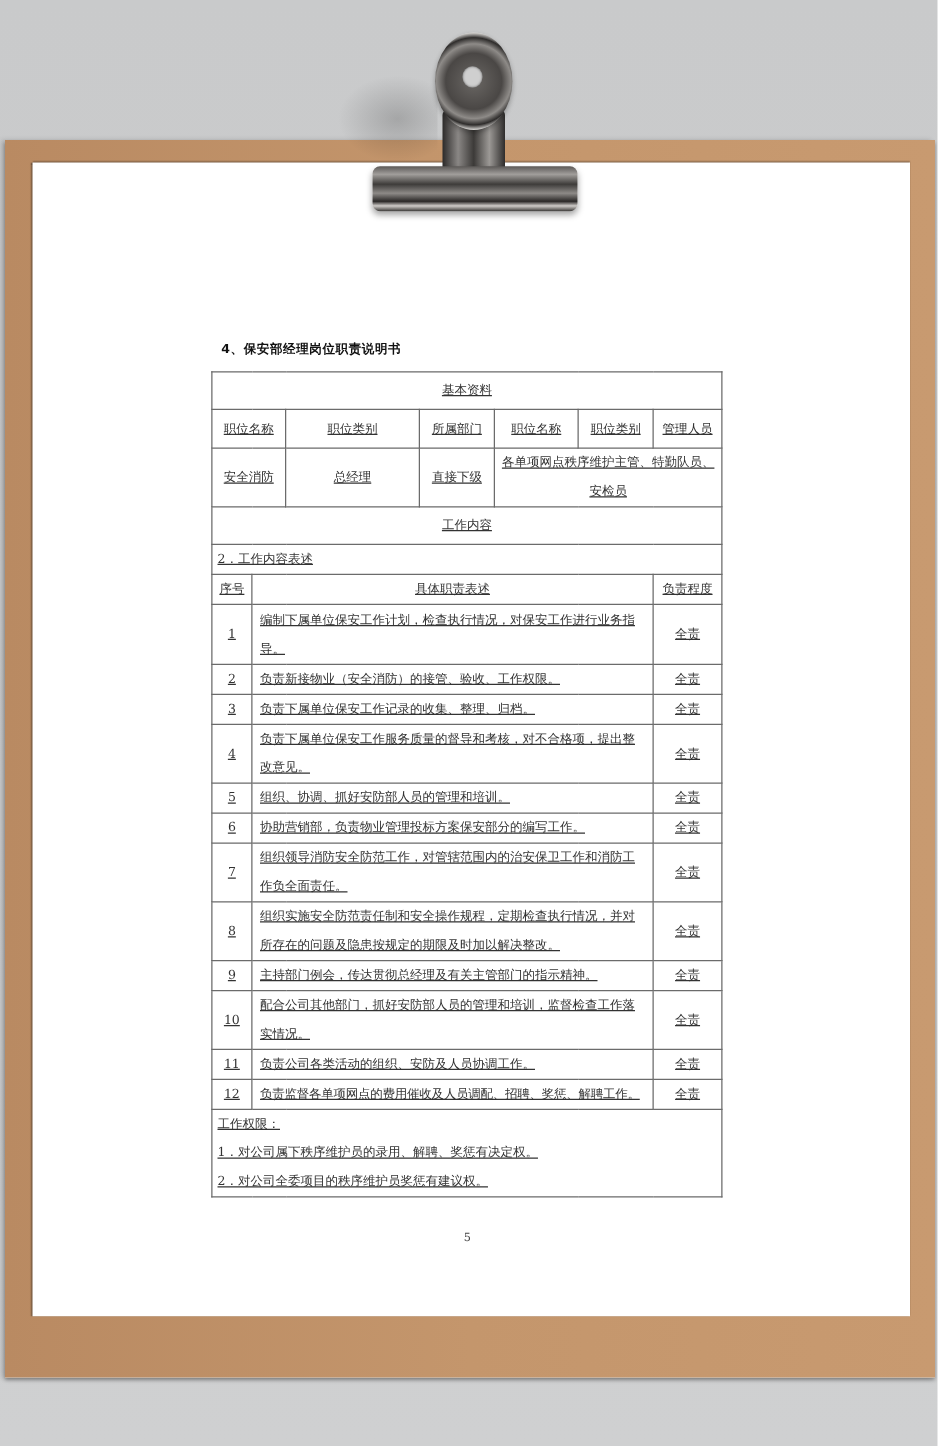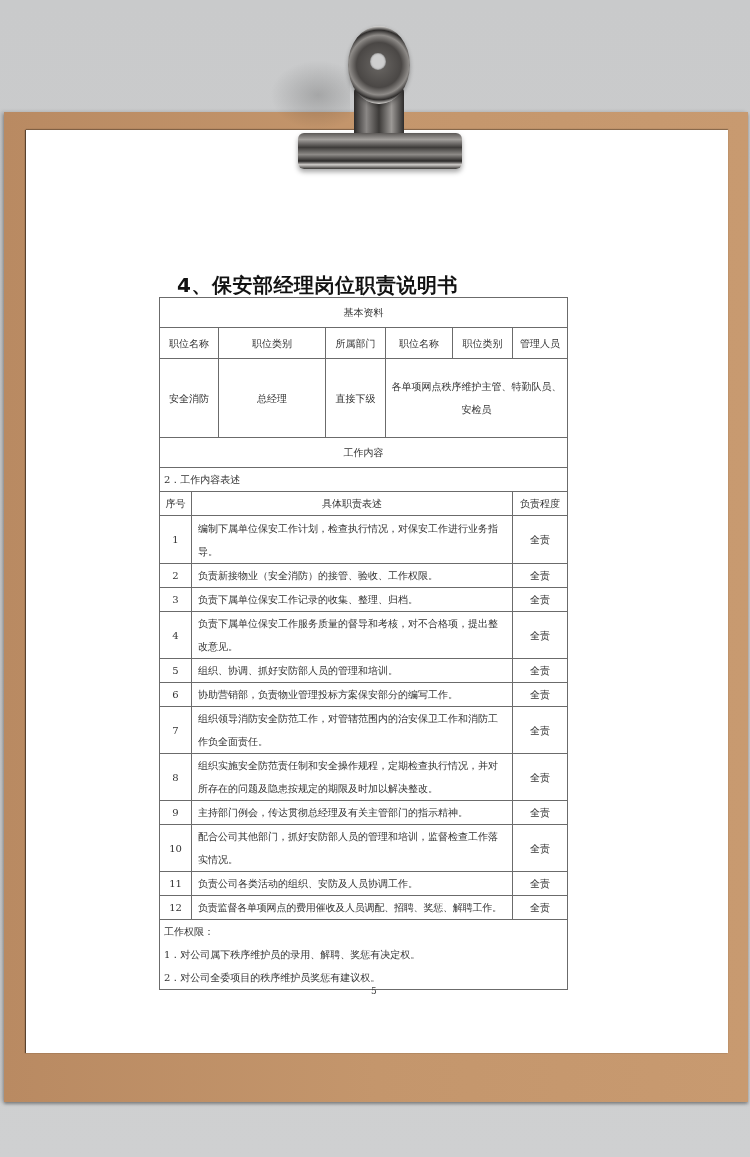--- a/index.html
+++ b/index.html
@@ -39,26 +39,26 @@
   }
   .clip-bar {
     position:absolute; left:298px; top:133px; width:164px; height:36px;
     border-radius:6px;
     background: linear-gradient(180deg,#5b5856 0%,#a19e9b 18%,#3e3c3a 40%,#8d8a87 60%,#2a2827 78%,#cfccc9 88%,#3a3836 100%);
     box-shadow: 0 3px 5px rgba(0,0,0,.35);
   }
   .doc-title {
     position:absolute; left:177px; top:272px;
     font-family:"DejaVu Sans","Liberation Sans",sans-serif;
-    font-weight:bold; font-size:20px; color:#111; letter-spacing:0.5px;
+    font-weight:bold; font-size:10px; color:#111; letter-spacing:0.5px;
   }
   table.jd {
-    position:absolute; left:159px; top:297px; width:408px;
+    position:absolute; left:169px; top:297px; width:408px;
     border-collapse:collapse; table-layout:fixed;
-    font-size:10px; color:#333;
+    font-size:10px; color:#333;text-decoration:underline;
   }
   table.jd td {
     border:1px solid #6b6b6b; padding:0 6px; vertical-align:middle; line-height:23px;
   }
   .c { text-align:center; }
   .l { text-align:left; }
   .multi { line-height:23px; }
   .page-num {
     position:absolute; left:371px; top:986px; font-size:9px; color:#444;
   }
@@ -96,21 +96,21 @@
     <td class="c">职位类别</td>
     <td class="c">所属部门</td>
     <td class="c">职位名称</td>
     <td class="c">职位类别</td>
     <td class="c">管理人员</td>
   </tr>
   <tr style="height:47px">
     <td colspan="2" class="c">安全消防</td>
     <td class="c">总经理</td>
     <td class="c">直接下级</td>
-    <td colspan="3" class="c multi" style="padding:16px 2px;">
+    <td colspan="3" class="c multi" style="padding:0 2px;">
       <div>各单项网点秩序维护主管、特勤队员、</div>
       <div>安检员</div>
     </td>
   </tr>
   <tr style="height:30px">
     <td colspan="7" class="c">工作内容</td>
   </tr>
   <tr style="height:24px">
     <td colspan="7" class="l" style="padding-left:4px">2．工作内容表述</td>
   </tr>

